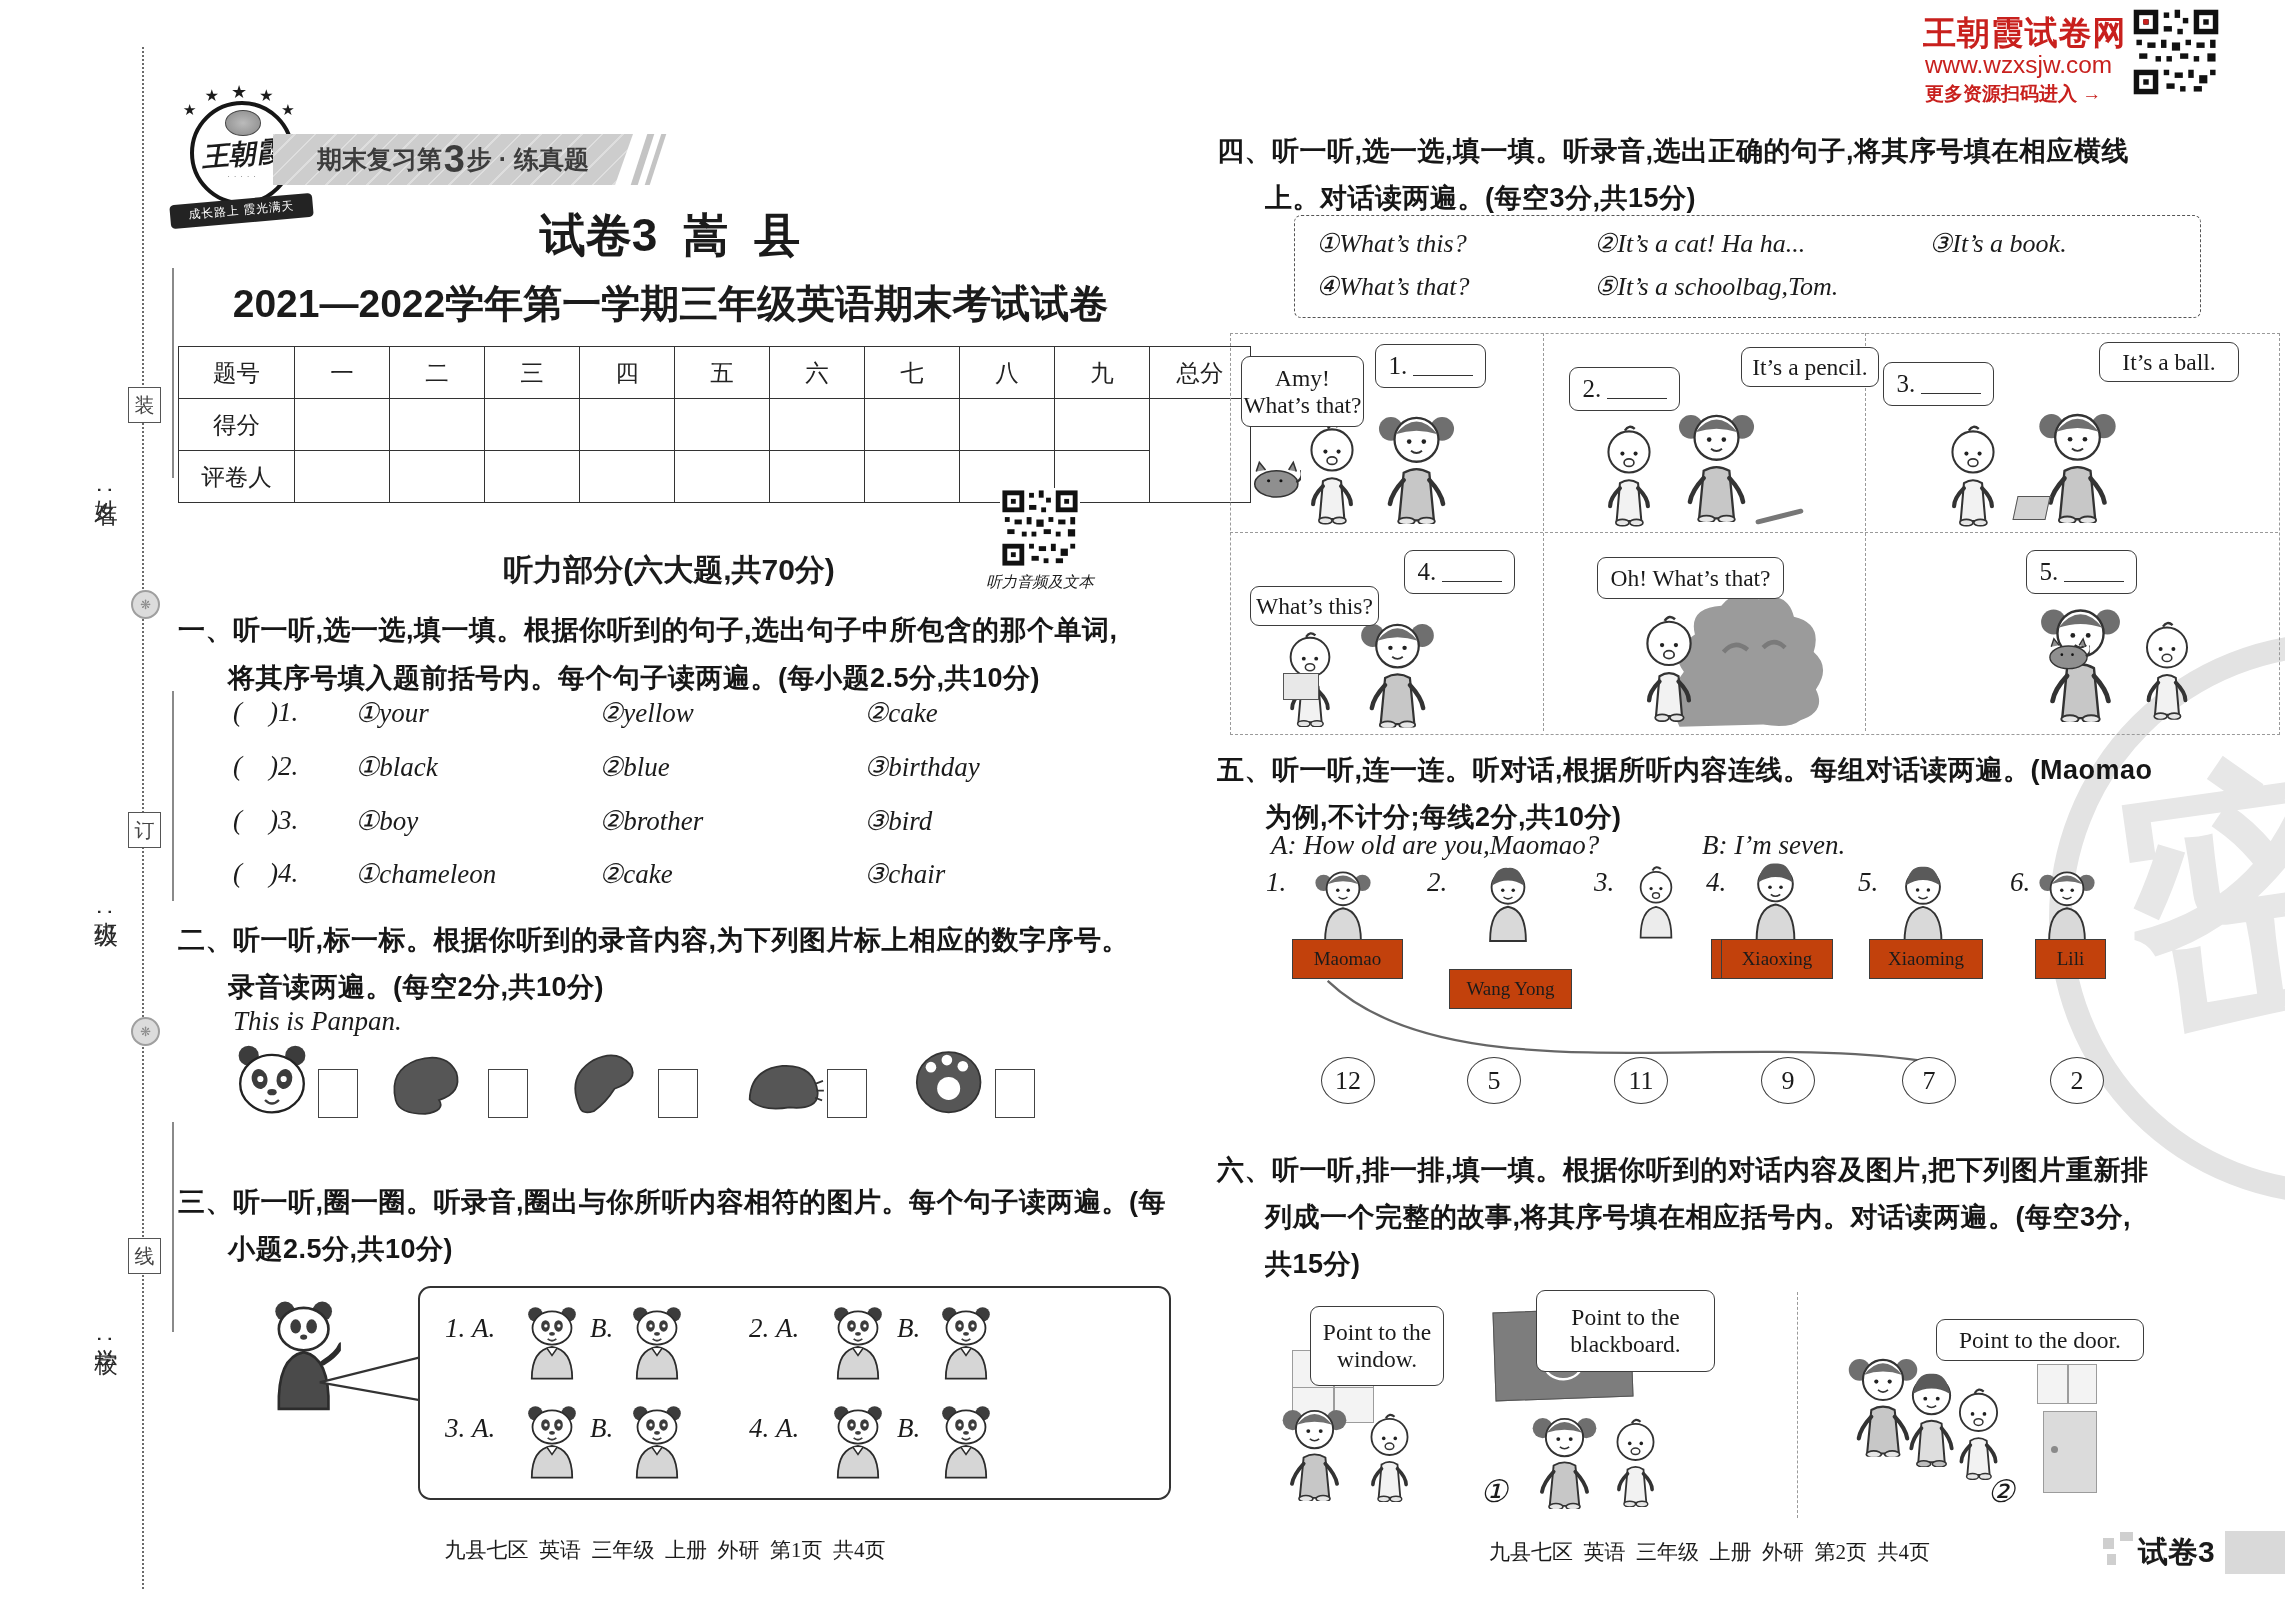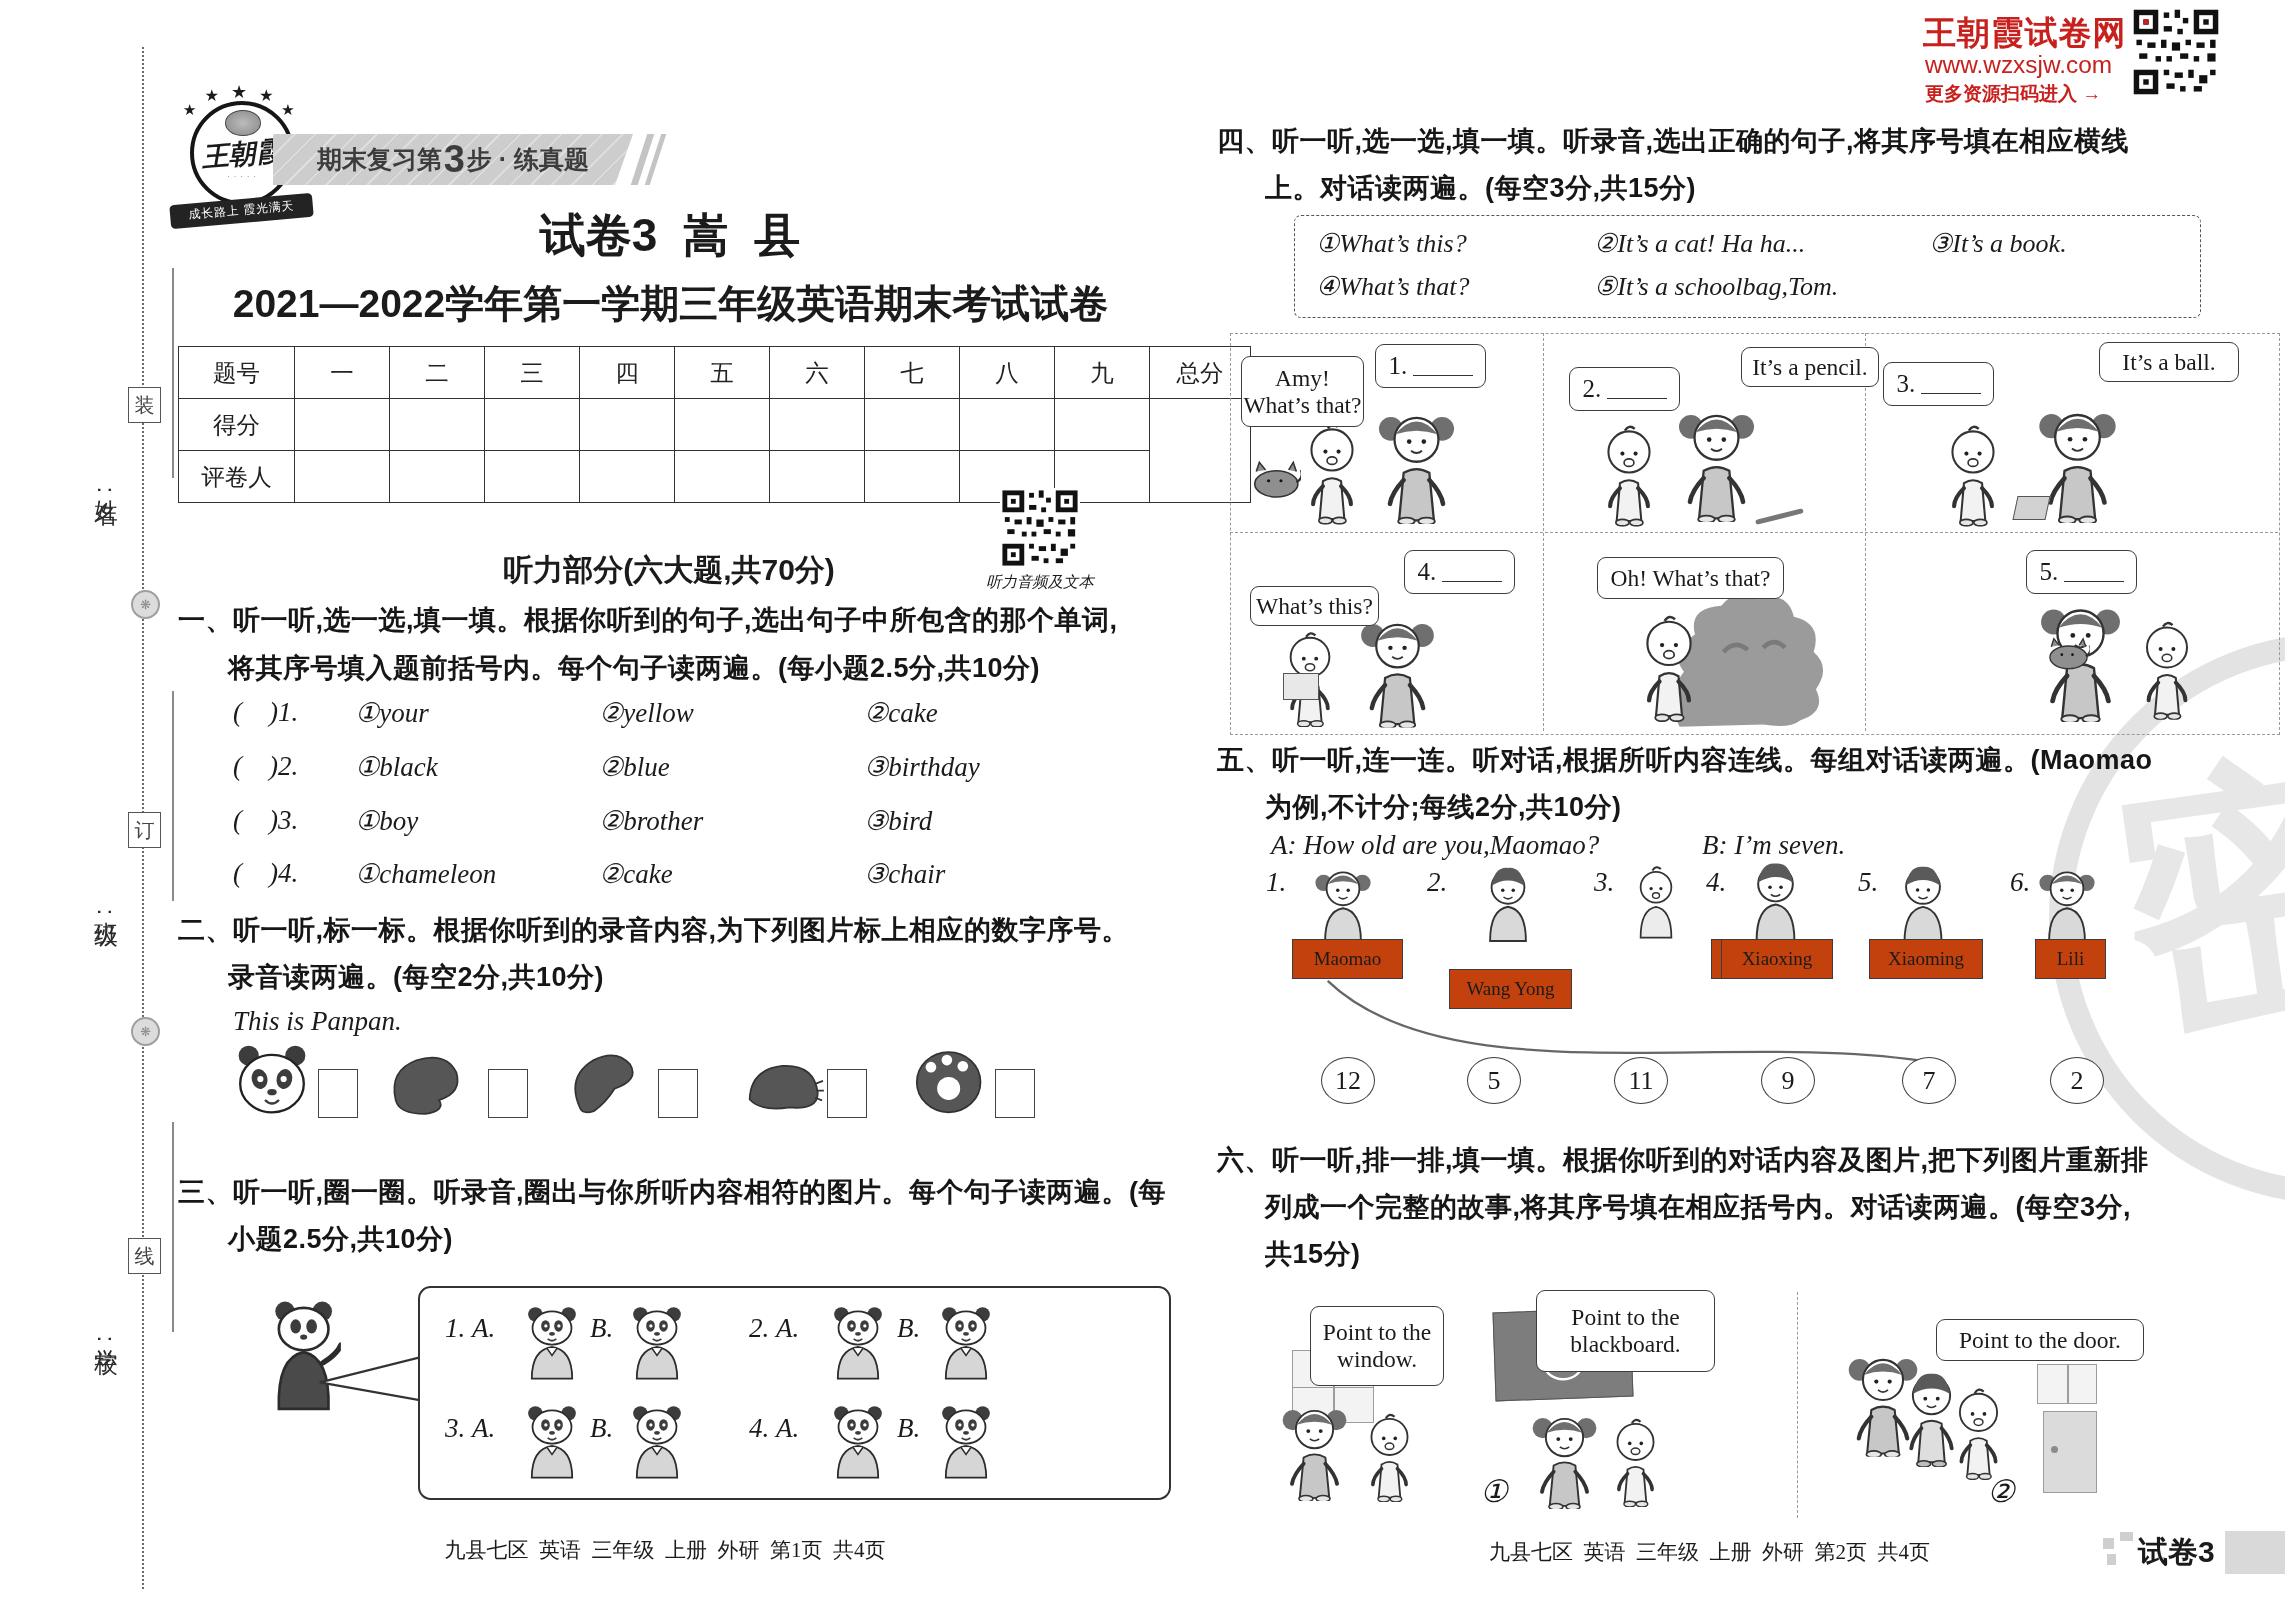--- a/index.html
+++ b/index.html
@@ -1,21 +1,21 @@
 <!DOCTYPE html>
 <html style="font-size:14.5px"><head>
 <meta charset="utf-8">
 <style>
   html,body{margin:0;padding:0;background:#f2f2f2;}
   .page{position:relative;width:2286px;height:1618px;background:#ffffff;overflow:hidden;
         font-family:"Liberation Serif",serif;color:#1b1b1b;}
   .a{position:absolute;}
   .pre{white-space:pre;}
   .sansb{font-family:"Liberation Sans",sans-serif;font-weight:bold;}
-  .stem{font-family:"Liberation Sans",sans-serif;font-weight:bold;font-size:27px;letter-spacing:0.5px;color:#161616;}
+  .stem{font-family:"Liberation Sans",sans-serif;font-weight:bold;font-size:27px;letter-spacing:0.5px;color:#161616;margin-top:10px;}
   .en{font-family:"Liberation Serif",serif;font-size:27px;font-style:italic;}
   .center{text-align:center;}
   
   .bindline{border-left:2.7px dotted #6a6a6a;}
   .bindbox{width:31px;height:34px;border:1.8px solid #555;background:#fff;display:flex;align-items:center;justify-content:center;
            font-size:20px;color:#444;}
   .seal{width:25px;height:25px;border-radius:50%;border:2.7px solid #9f9f9f;background:#dcdcdc;
         display:flex;align-items:center;justify-content:center;font-size:12.7px;color:#8b8b8b;}
   .vlabel{writing-mode:vertical-rl;font-family:"Liberation Sans",sans-serif;font-size:23.5px;color:#2a2a2a;letter-spacing:2.7px;}
   .fillline{border-left:2.7px solid #8a8a8a;}

